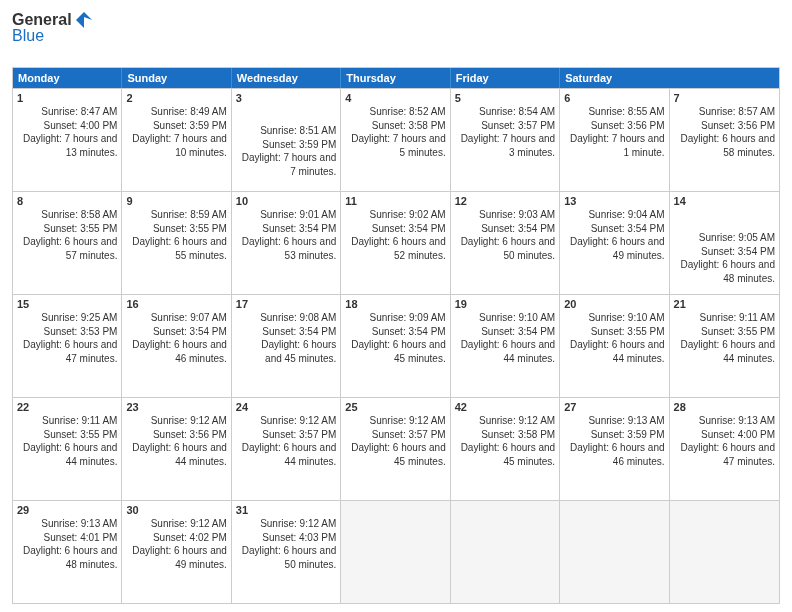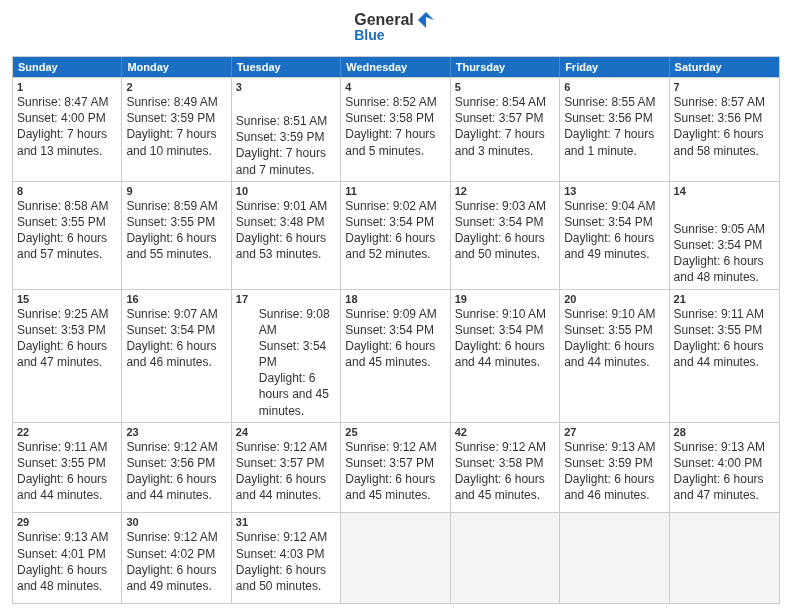--- a/index.html
+++ b/index.html
@@ -12,23 +12,23 @@
     }
     .page {
       width: 792px;
       height: 612px;
       padding: 10px 12px 8px 12px;
       display: flex;
       flex-direction: column;
     }
     .header {
       display: flex;
-      justify-content: center;
+      justify-content: flex-start;
       align-items: flex-start;
-      margin-bottom: 13px;
+      margin-bottom: 22px;
     }
     .logo {
       display: flex;
       flex-direction: column;
       align-items: flex-start;
     }
     .title-area {
       text-align: right;
     }
     .month-title {
@@ -81,50 +81,50 @@
       min-height: 0;
     }
     .cal-cell:last-child { border-right: none; }
     .cal-cell.empty { background: #f5f5f5; }
     .day-num {
       font-size: 11px;
       font-weight: bold;
       margin-bottom: 1px;
     }
     .cell-text {
-      font-size: 12px;
+      font-size: 10px;
       line-height: 1.35;
       color: #333;
+      text-align: right;
     }
   </style>
 </head>
 <body>
 
 <div class="page">
   <div class="header">
     <div class="logo">
   <div style="display:flex;align-items:center;gap:0px;">
     <span style="font-size:16px;font-weight:bold;color:#333;">General</span>
     <svg width="20" height="20" viewBox="0 0 20 20" style="margin:0 2px;">
       <polygon points="10,2 18,10 10,7 10,18 2,10" fill="#1a6fc4"></polygon>
     </svg>
   </div>
-  <div style="font-size:14px;font-weight:bold;color:#1a6fc4;margin-top:-3px;">Blue</div>
+  <div style="font-size:16px;font-weight:normal;color:#1a6fc4;margin-top:-3px;">Blue</div>
 </div>
     <div class="title-area">
       <div class="month-title"></div>
       <div class="subtitle"></div>
     </div>
   </div>
 
   <div class="calendar">
     <div class="cal-header-row">
-    <div class="cal-header-cell">Sunday</div>
-        <div class="cal-header-cell">Monday</div>
-        <div class="cal-header-cell">Tuesday</div>
+    <div class="cal-header-cell">Monday</div>
+        <div class="cal-header-cell">Sunday</div>
         <div class="cal-header-cell">Wednesday</div>
         <div class="cal-header-cell">Thursday</div>
         <div class="cal-header-cell">Friday</div>
         <div class="cal-header-cell">Saturday</div>
       </div>
     <div class="cal-body">
     <div class="cal-row">
           <div class="cal-cell">
             <div class="day-num">1</div>
             <div class="cell-text" style="white-space: pre-line;">Sunrise: 8:47 AM
@@ -177,21 +177,21 @@
           </div>
           <div class="cal-cell">
             <div class="day-num">9</div>
             <div class="cell-text" style="white-space: pre-line;">Sunrise: 8:59 AM
 Sunset: 3:55 PM
 Daylight: 6 hours and 55 minutes.</div>
           </div>
           <div class="cal-cell">
             <div class="day-num">10</div>
             <div class="cell-text" style="white-space: pre-line;">Sunrise: 9:01 AM
-Sunset: 3:48 PM
+Sunset: 3:54 PM
 Daylight: 6 hours and 53 minutes.</div>
           </div>
           <div class="cal-cell">
             <div class="day-num">11</div>
             <div class="cell-text" style="white-space: pre-line;">Sunrise: 9:02 AM
 Sunset: 3:54 PM
 Daylight: 6 hours and 52 minutes.</div>
           </div>
           <div class="cal-cell">
             <div class="day-num">12</div>

